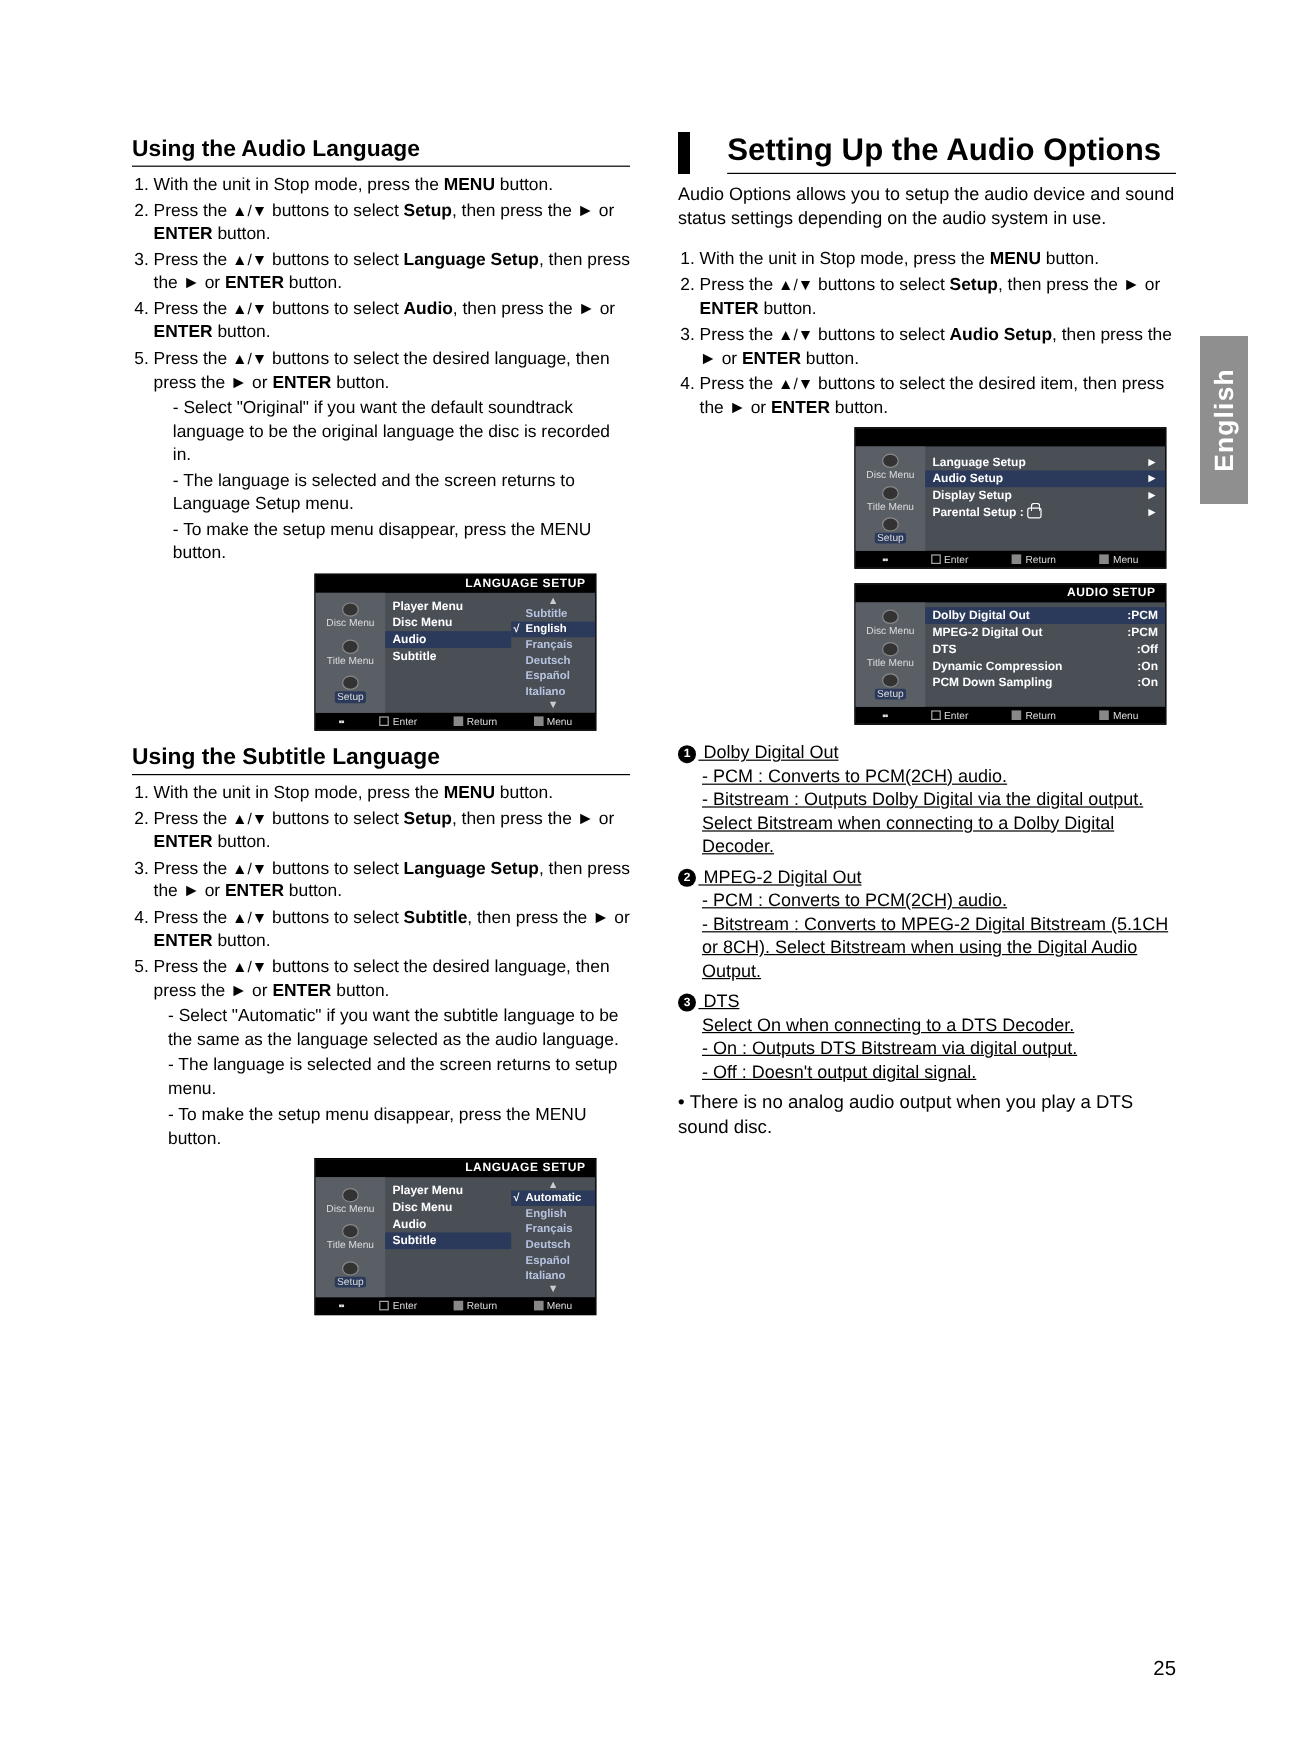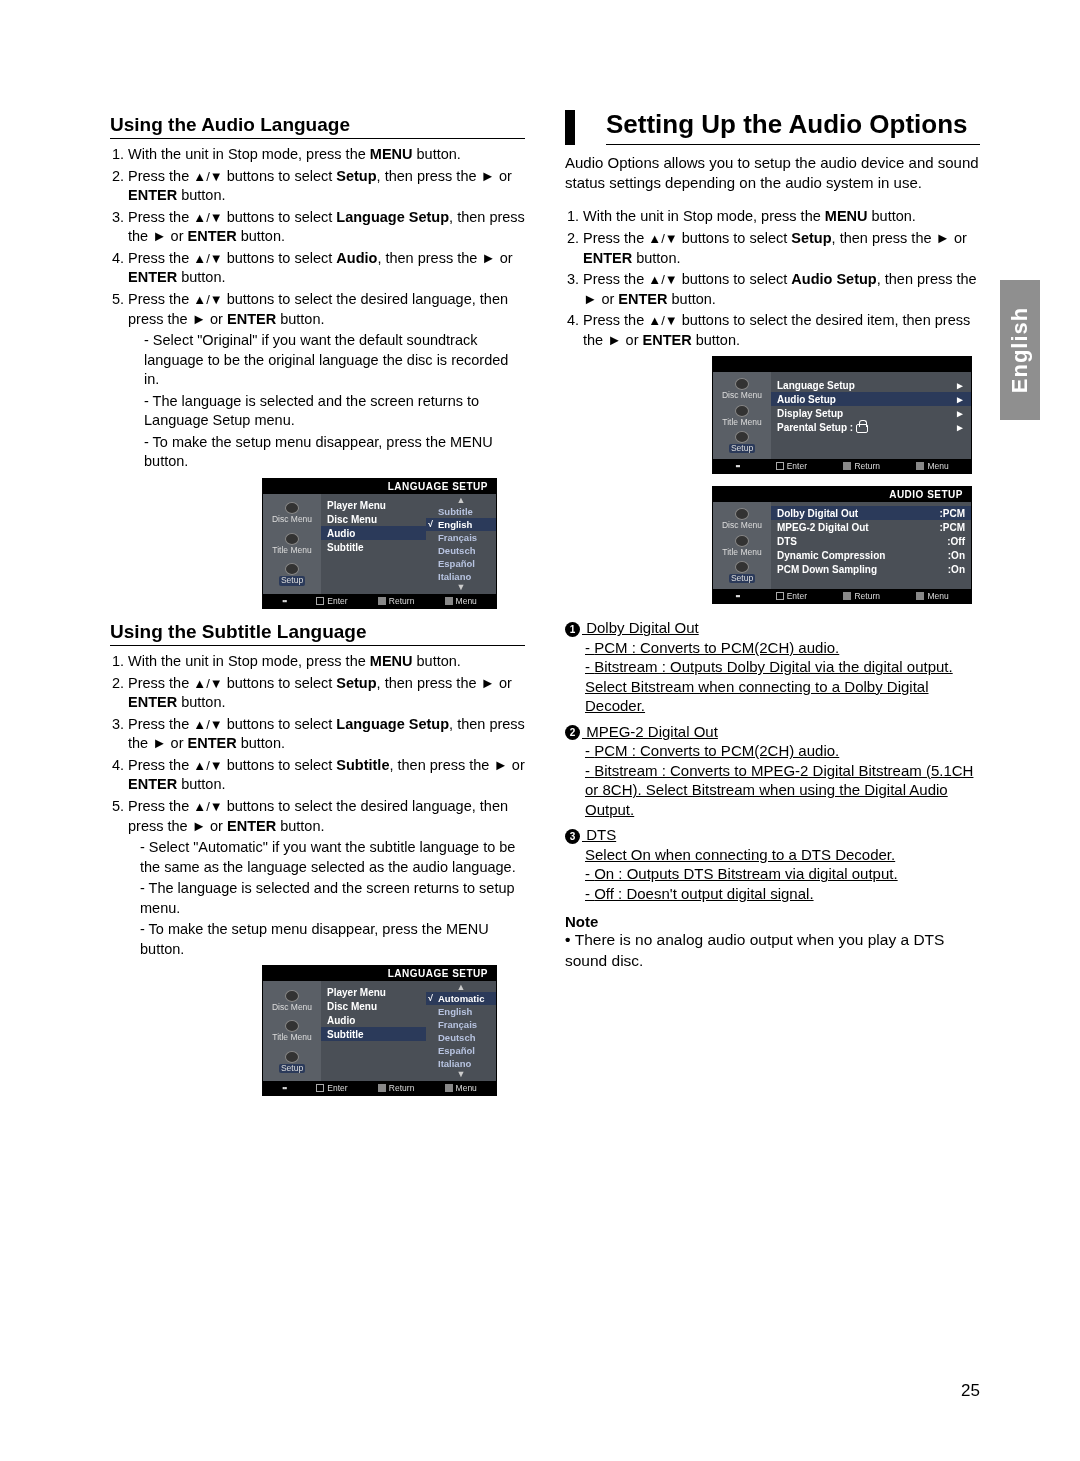--- a/index.html
+++ b/index.html
@@ -350,20 +350,19 @@
           <div class="item"><span class="num-circle">2</span> MPEG-2 Digital Out<ul class="dash-list indent">
               <li>PCM : Converts to PCM(2CH) audio.</li>
               <li>Bitstream : Converts to MPEG-2 Digital Bitstream (5.1CH or 8CH). Select Bitstream when using the Digital Audio Output.</li>
             </ul></div>
           <div class="item"><span class="num-circle">3</span> DTS<div class="indent">Select On when connecting to a DTS Decoder.</div><ul class="dash-list indent">
               <li>On : Outputs DTS Bitstream via digital output.</li>
               <li>Off : Doesn't output digital signal.</li>
             </ul></div>
         </div>
 
-      <div class="note-head">Note</div>
       <div class="note-text bullet">There is no analog audio output when you play a DTS sound disc.</div>
 
     </div>
   </div>
 
   <div class="page-num">25</div>
 </div>
 
 </body></html>

